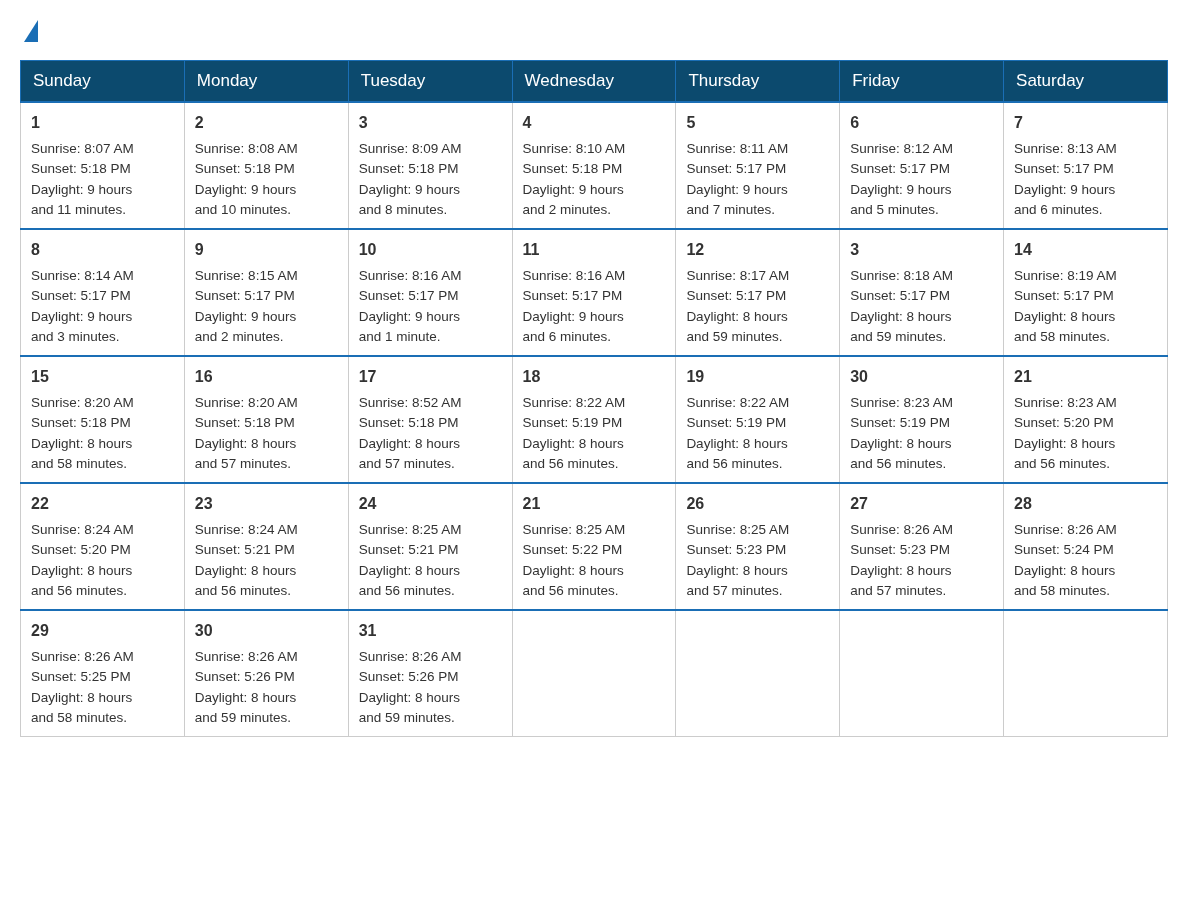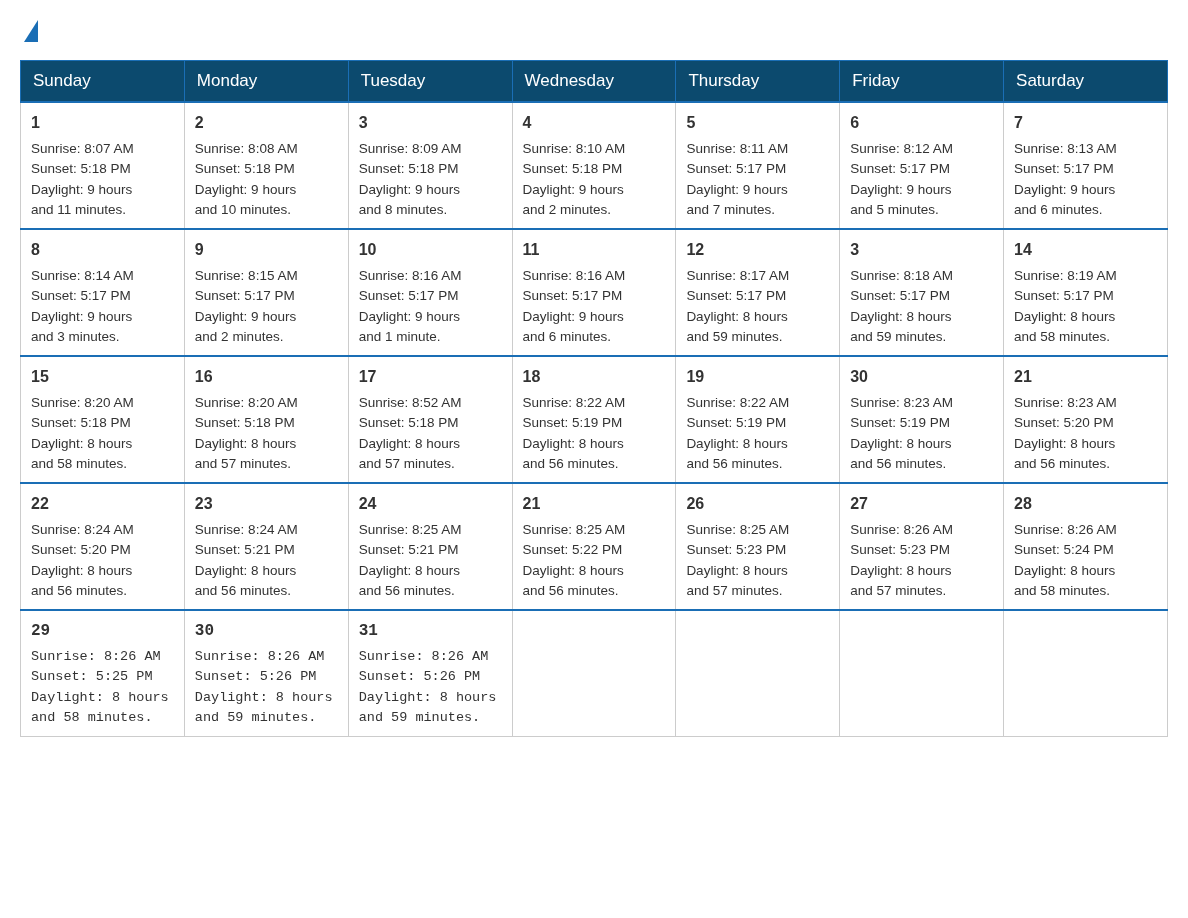--- a/index.html
+++ b/index.html
@@ -86,21 +86,20 @@
       font-size: 16px;
       font-weight: bold;
       display: block;
       margin-bottom: 4px;
     }
     .calendar tr {
       border-bottom: 2px solid #1a6eb5;
     }
     .calendar tbody tr:last-child {
       border-bottom: none;
-      font-family: Liberation Mono, monospace;
     }
     .empty-cell {
       background: #fff;
     }
   </style>
 </head>
 <body>
 
 <div class="header">
   <div class="logo">

